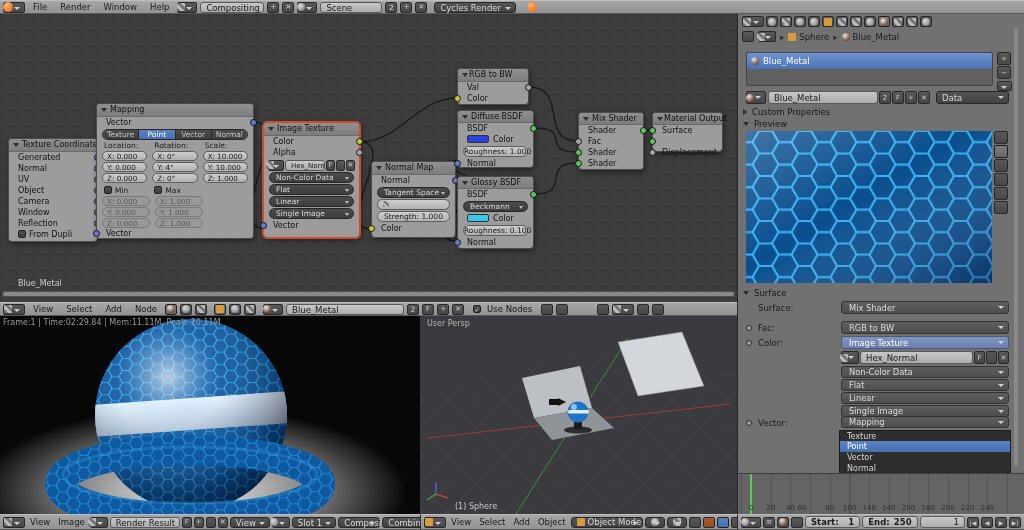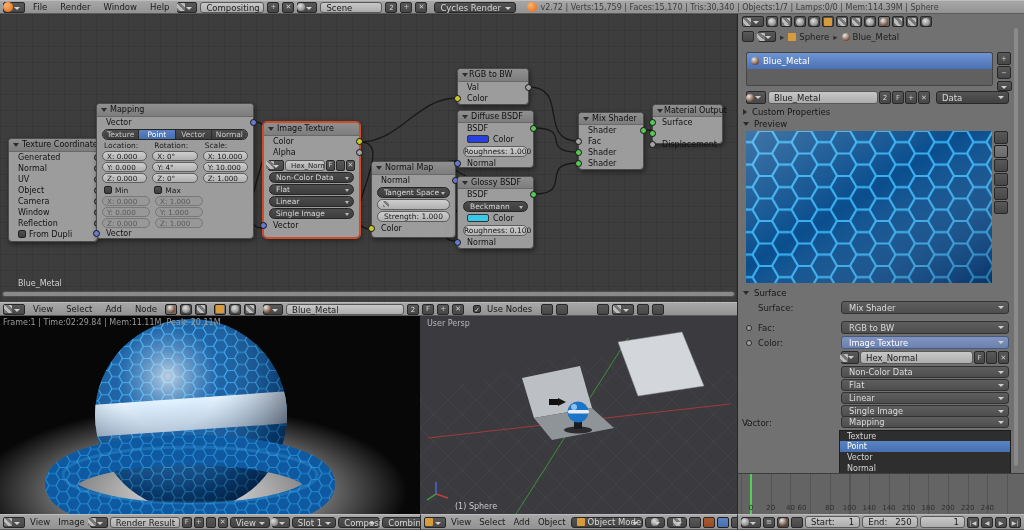--- a/index.html
+++ b/index.html
@@ -74,21 +74,21 @@
 .pdd{position:absolute;background:linear-gradient(#5e5e5e,#4e4e4e);border:1px solid #323232;border-radius:3px;
  color:#dcdcdc;height:13px;line-height:12px;padding:0 7px;font-size:8.3px;white-space:nowrap}
 .pdd.hl{background:linear-gradient(#8093bd,#6a81b0);color:#fff;border-color:#47597e}
 .pdot{position:absolute;width:6px;height:6px;border-radius:50%;background:#a0a0a0;border:1px solid #2b2b2b}
 .popt{position:absolute;width:172px;height:11px;background:#2e2e2e;border-left:1px solid #1e1e1e;border-right:1px solid #1e1e1e;
  color:#d6d6d6;line-height:11px;padding-left:7px;font-size:8px;z-index:6}
 .popt.on{background:linear-gradient(#5b83c4,#4670b0);color:#fff}
 .tick{position:absolute;bottom:2px;transform:translateX(-50%);font-size:7px;color:#2e2e2e}
 .ovl{position:absolute;color:#b9b9b9;font-size:8px;z-index:5;white-space:nowrap}
 .fbw{display:flex;justify-content:space-between;align-items:center}
-.fbw i,.fbw b{font-style:normal;font-weight:normal}
+.fbw i,.fbw b{font-style:normal;font-weight:bold}
 </style>
 </head>
 <body>
 
 <div class="screen">
 
 <svg width="0" height="0" class="abs">
 <defs>
 <pattern id="hexB" width="39" height="22.5" patternUnits="userSpaceOnUse">
  <rect width="39" height="22.5" fill="#041527"></rect>
@@ -155,21 +155,20 @@
   <span class="sq">✕</span>
   <div class="sq dd" style="width:20px">
         <span class="ic scene"></span>
       </div>
   <span class="fld" style="width:62px">Scene</span>
   <span class="badge">2</span>
   <span class="sq">+</span>
   <span class="sq">✕</span>
   <span class="dk dd" style="width:82px;margin-left:4px">Cycles Render</span>
   <span class="blogo" style="margin-left:8px"></span>
-  <span style="color:#3c3c3c;font-size:8px;white-space:nowrap">v2.72 | Verts:15,759 | Faces:15,170 | Tris:30,340 | Objects:1/7 | Lamps:0/0 | Mem:114.39M | Sphere</span>
 </div>
 
 <div class="nodebg"></div>
 
 <svg class="abs" style="left:0;top:14px;z-index:2;pointer-events:none" width="737" height="288">
  <g fill="none" stroke="#161616" stroke-width="1.4" opacity="0.9">
   <path d="M98,167 C126,167 126,220 97,220"></path>
   <path d="M254,108 C294,108 223,214 263,214"></path>
   <path d="M360,128 C400,128 331,215 371,215"></path>
   <path d="M360,128 C400,128 417,84 457,84"></path>
@@ -299,21 +298,21 @@
 </div>
 
 <div class="node" style="left:578px;top:112px;width:66px;height:58px">
  <div class="nh" style="height:12px;line-height:11px">Mix Shader</div>
  <div class="nrow r"><span>Shader</span><i class="sock sr c-sh"></i></div>
  <div class="nrow"><span>Fac</span><i class="sock sl c-val"></i></div>
  <div class="nrow"><span>Shader</span><i class="sock sl c-sh"></i></div>
  <div class="nrow"><span>Shader</span><i class="sock sl c-sh"></i></div>
 </div>
 
-<div class="node" style="left:652px;top:104px;width:71px;height:40px">
+<div class="node" style="left:652px;top:112px;width:71px;height:40px">
  <div class="nh" style="height:12px;line-height:11px;padding-left:11px">Material Output</div>
  <div class="nrow"><span>Surface</span><i class="sock sl c-sh"></i></div>
  <div class="nrow"><span></span><i class="sock sl c-sh"></i></div>
  <div class="nrow"><span>Displacement</span><i class="sock sl c-val"></i></div>
 </div>
 
 <div class="ovl" style="left:18px;top:279px;color:#cfcfcf;z-index:4">Blue_Metal</div>
 <div class="abs" style="left:2px;top:291px;width:733px;height:6px;background:#898989;border:1px solid #4e4e4e;border-radius:3px;z-index:4"></div>
 
 <div class="hdr" style="left:0;top:302px;width:737px;height:14px">
@@ -563,21 +562,21 @@
     <span class="sq" style="width:11px;height:13px">F</span>
     <span class="sq" style="width:11px;height:13px"></span>
     <span class="sq" style="width:11px;height:13px">✕</span>
   </div>
   <span class="pdd dd" style="left:103px;top:352px;width:168px;height:12px;line-height:11px">Non-Color Data</span>
   <span class="pdd dd" style="left:103px;top:365px;width:168px;height:12px;line-height:11px">Flat</span>
   <span class="pdd dd" style="left:103px;top:378px;width:168px;height:12px;line-height:11px">Linear</span>
   <span class="pdd dd" style="left:103px;top:391px;width:168px;height:12px;line-height:11px">Single Image</span>
 
   <i class="pdot" style="left:8px;top:406px"></i>
-  <span class="plabel" style="left:4px;top:404px">Vector:</span>
+  <span class="plabel" style="left:20px;top:404px">Vector:</span>
   <span class="pdd dd" style="left:103px;top:402px;width:168px;height:12px;line-height:11px">Mapping</span>
 
   <span class="popt" style="left:101px;top:416px;border-top:1px solid #1e1e1e">Texture</span>
   <span class="popt on" style="left:101px;top:427px">Point</span>
   <span class="popt" style="left:101px;top:438px">Vector</span>
   <span class="popt" style="left:101px;top:449px;border-bottom:1px solid #1e1e1e">Normal</span>
 
   <div class="abs" style="left:276px;top:14px;width:4px;height:438px;background:#8a8a8a;border-radius:2px"></div>
 </div>
 

